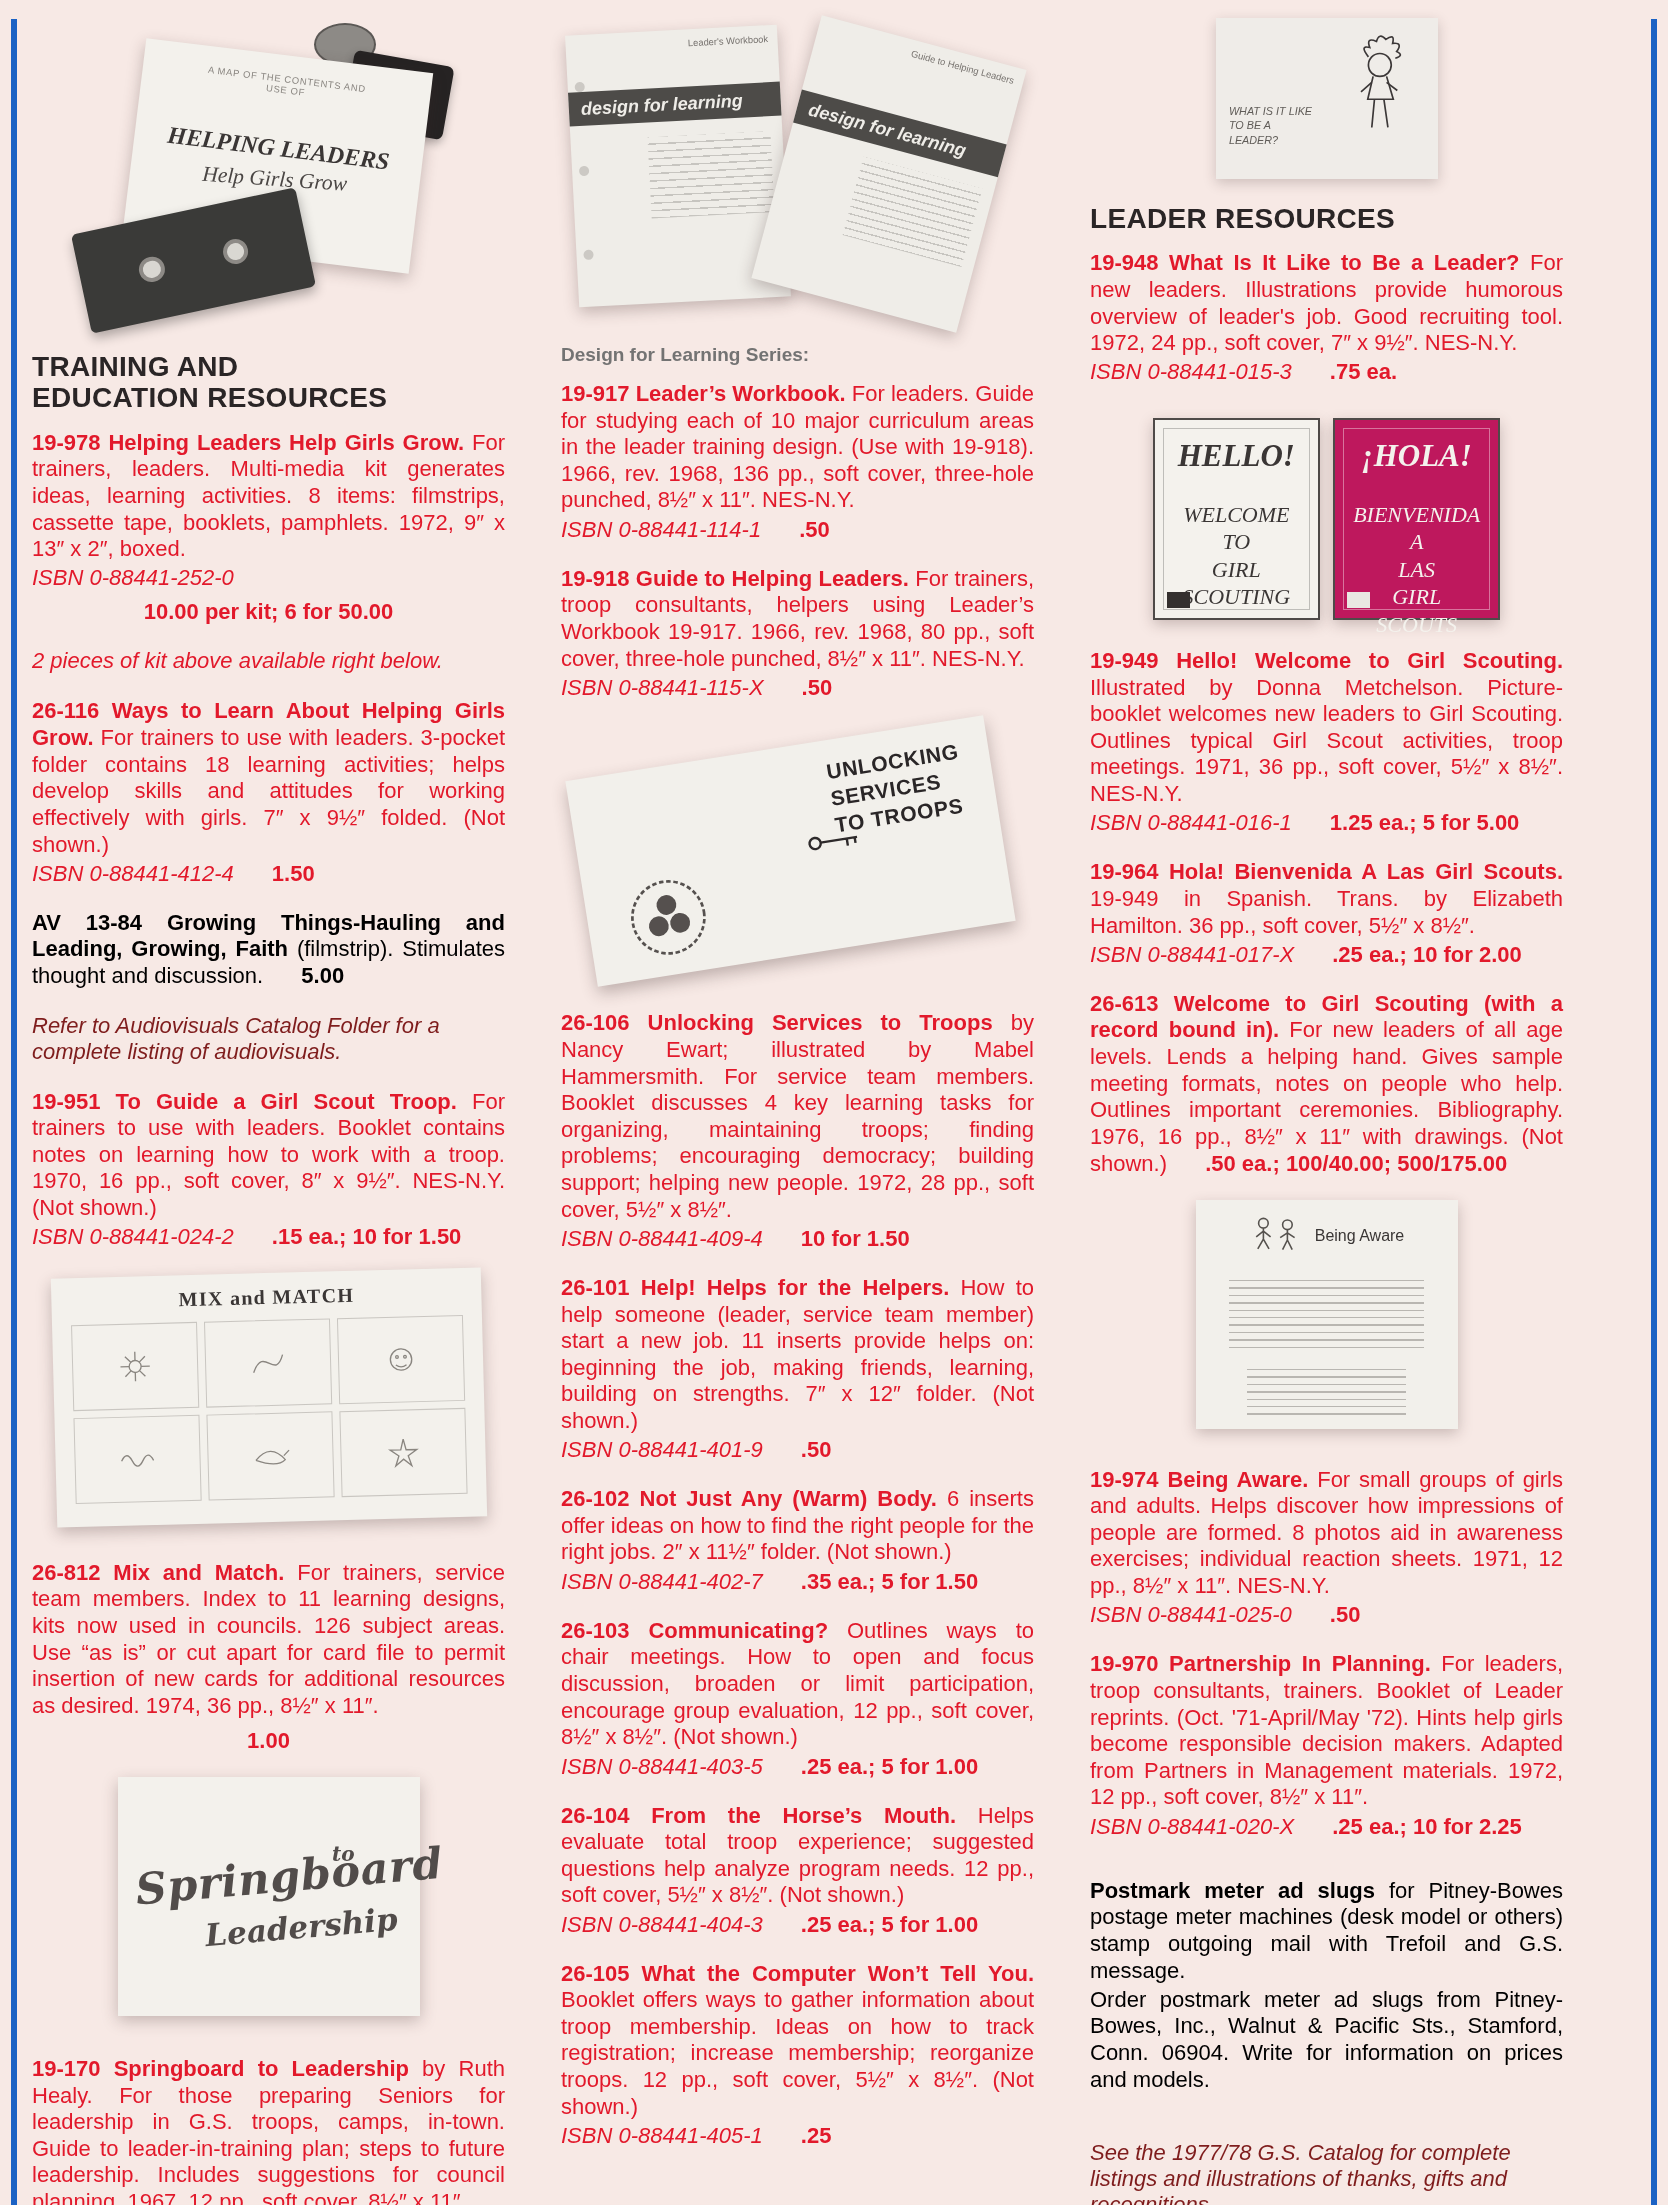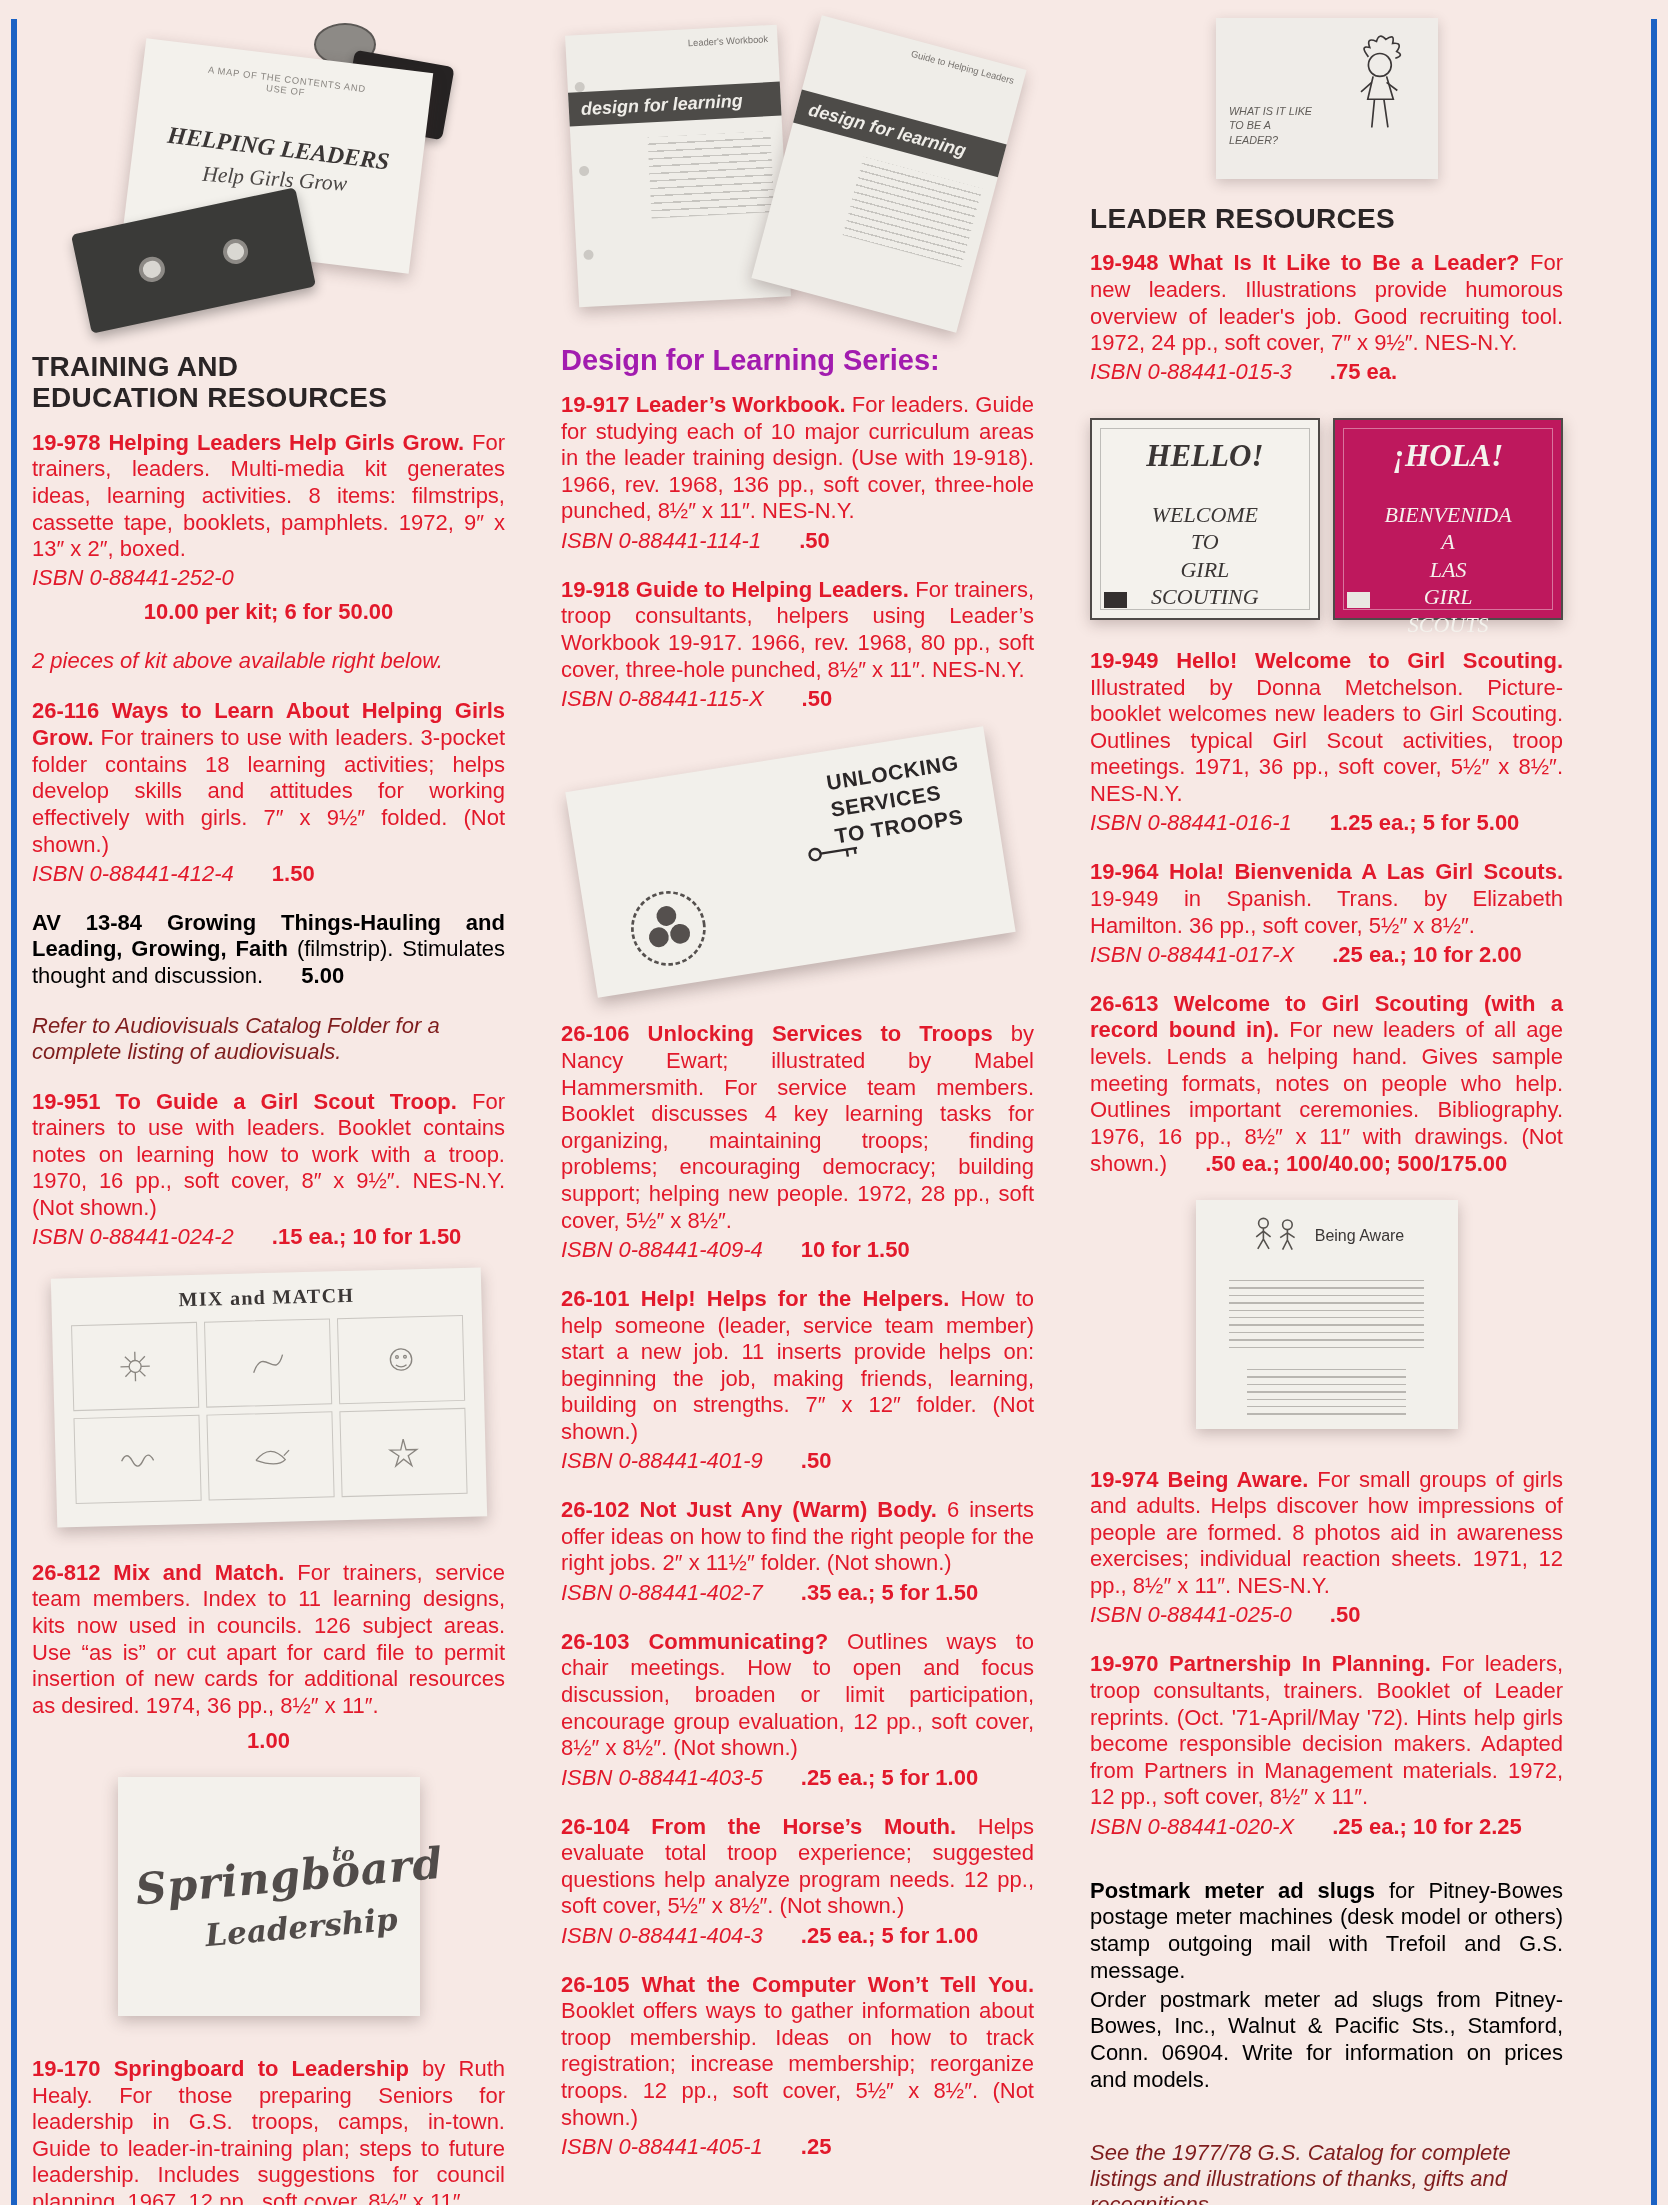--- a/index.html
+++ b/index.html
@@ -16,21 +16,21 @@
   .columns { display: flex; gap: 56px; padding: 17.5px 0 60px 32px; }
   .col { width: 473px; flex: 0 0 473px; }
 
   .red { color: #e2192b; }
   .dark { color: #7f1d1d; }
   .j { text-align: justify; }
   .i { font-style: italic; }
   .pre { white-space: pre-line; }
 
   .h-main { font-size: 28px; line-height: 1.12; margin: 17.5px 0 16px 0; color: #2a2526; letter-spacing: 0.3px; white-space: pre-line; font-weight: bold; }
-  .h-sub  { font-size: 29px; margin: 15px 0 15px 0; color: #a21caf; font-weight: bold; }
+  .h-sub  { font-size: 19px; margin: 15px 0 15px 0; color: #737373; font-weight: bold; }
 
   .body { font-size: 22px; line-height: 1.21; margin: 0 0 2.7px 0; }
   .product { margin-bottom: 23px; }
   .lead { font-weight: bold; }
   .isbn-line { font-size: 22px; margin: 2.7px 0 0 0; color: #e2192b; }
   .product.dark-item .body { color: #000000; }
   .isbn { font-style: italic; }
   .price { font-weight: bold; font-style: normal; margin-left: 38px; }
   .price-in { font-weight: bold; margin-left: 32px; }
   .price-line { font-weight: bold; color: #e2192b; font-size: 22px; text-align: center; margin: 8px 0 0 0; }
@@ -71,21 +71,21 @@
 
   
   .fig-unlock { height: 269px; }
   .unlock-card { position: absolute; left: 17.5px; top: 23px; width: 423px; height: 208px; background: #f2f0eb; transform: rotate(-9deg); box-shadow: 0 6.7px 16px rgba(60,40,40,.3); }
   .unlock-text { position: absolute; right: 30px; top: 17.5px; font-weight: bold; font-size: 21px; letter-spacing: 0.7px; color: #2a2627; line-height: 1.3; text-align: left; }
   .unlock-key { position: absolute; right: 138px; top: 90px; }
   .unlock-badge { position: absolute; left: 40px; bottom: 17.5px; }
 
   
   .fig-doors { height: 222px; display: flex; justify-content: center; align-items: center; gap: 13.4px; }
-  .door { width: 230px; height: 202px; border: 2px solid #4e4a48; position: relative; text-align: center; padding-top: 17.5px; box-shadow: 0 5.4px 13.4px rgba(60,40,40,.26); }
+  .door { width: 167px; height: 202px; border: 2px solid #4e4a48; position: relative; text-align: center; padding-top: 17.5px; box-shadow: 0 5.4px 13.4px rgba(60,40,40,.26); }
   .door::before { content: ""; position: absolute; inset: 8px; border: 1.3px solid rgba(0,0,0,.22); pointer-events: none; }
   .door-en { background: #f4f2ed; color: #3a3635; }
   .door-es { background: #be185d; color: #f4f2ed; }
   .door-es::before { border-color: rgba(255,255,255,.4); }
   .door-title { font-family: "Liberation Serif", serif; font-style: italic; font-weight: bold; font-size: 31px; }
   .door-sub { margin-top: 27px; font-family: "Liberation Serif", serif; font-style: italic; font-size: 22px; line-height: 1.25; }
   .door-logo { position: absolute; left: 12px; bottom: 10.8px; width: 23px; height: 16px; background: #34302f; }
   .door-es .door-logo { background: #e9e7e2; }
 
   

